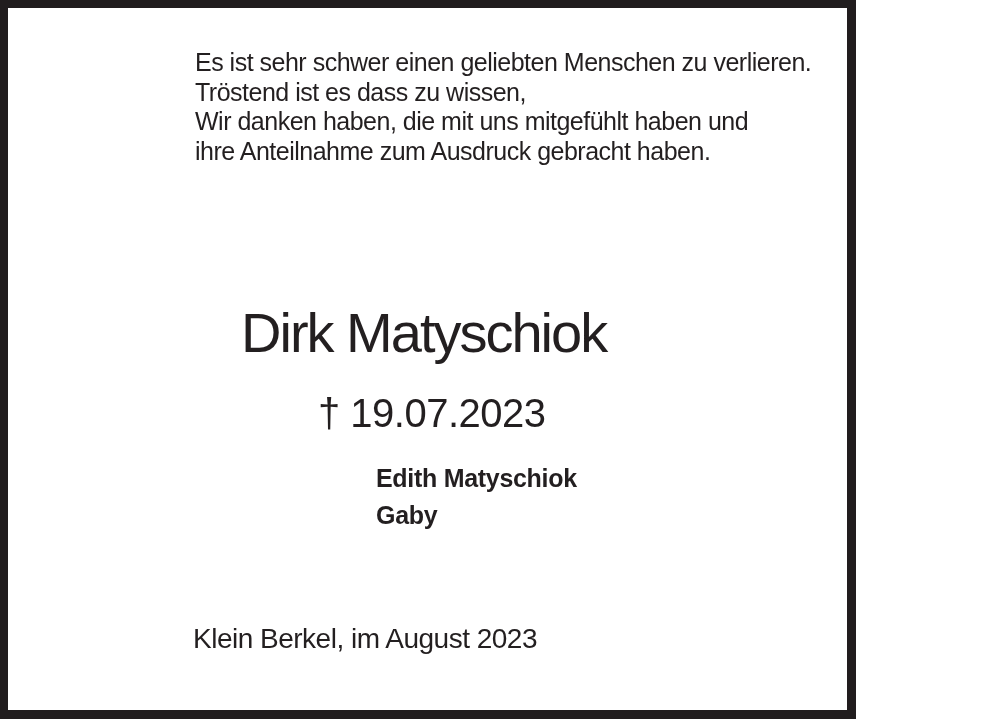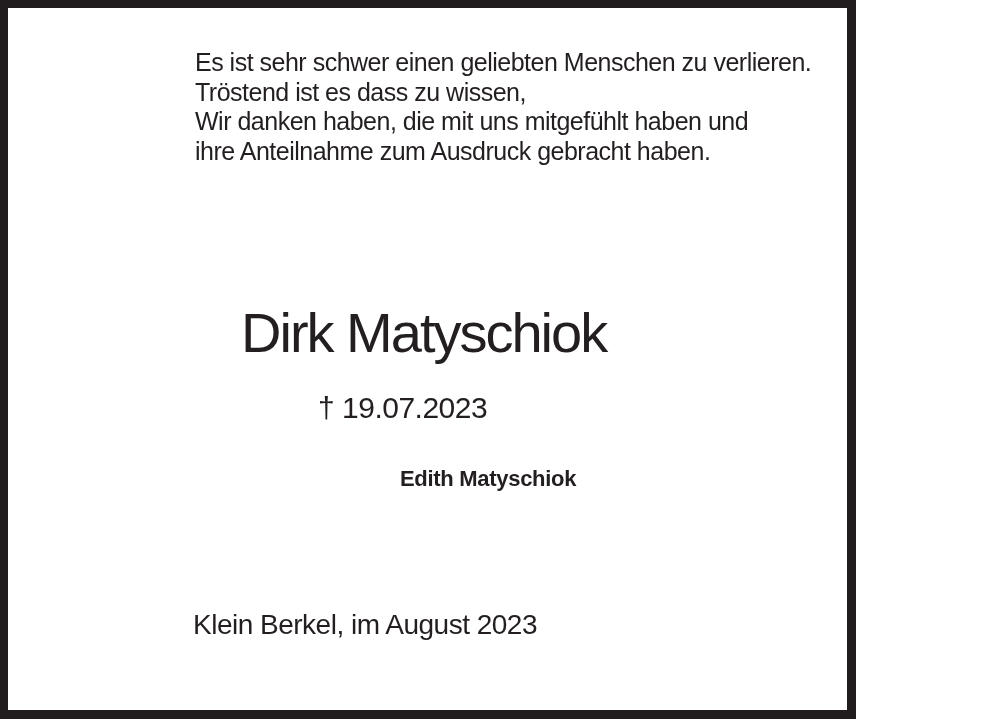--- a/index.html
+++ b/index.html
@@ -41,38 +41,38 @@
     font-size: 56px;
     font-weight: 500;
     letter-spacing: -2px;
     white-space: nowrap;
     margin-left: 48px;
   }
   .death-date {
     position: absolute;
     left: 310px;
     top: 383px;
-    font-size: 30px;
+    font-size: 40px;
     letter-spacing: -0.5px;
     white-space: nowrap;
   }
   .mourners {
     position: absolute;
-    left: 392px;
+    left: 368px;
     top: 452px;
-    font-size: 22px;
+    font-size: 25px;
     line-height: 37px;
     font-weight: 600;
     letter-spacing: -0.3px;
     white-space: nowrap;
   }
   .place-date {
     position: absolute;
     left: 185px;
-    top: 601px;
+    top: 615px;
     font-size: 28px;
     letter-spacing: -0.5px;
     white-space: nowrap;
   }
 </style>
 </head>
 <body>
 
 <div class="notice-frame">
   <div class="notice-page">
@@ -83,18 +83,19 @@
       <div>Wir danken haben, die mit uns mitgefühlt haben und</div>
       <div>ihre Anteilnahme zum Ausdruck gebracht haben.</div>
     </div>
 
     <div class="deceased-name">Dirk Matyschiok</div>
 
     <div class="death-date">† 19.07.2023</div>
 
     <div class="mourners">
       <div>Edith Matyschiok</div>
+      <div>Gaby</div>
     </div>
 
     <div class="place-date">Klein Berkel, im August 2023</div>
 
   </div>
 </div>
 
 </body></html>

